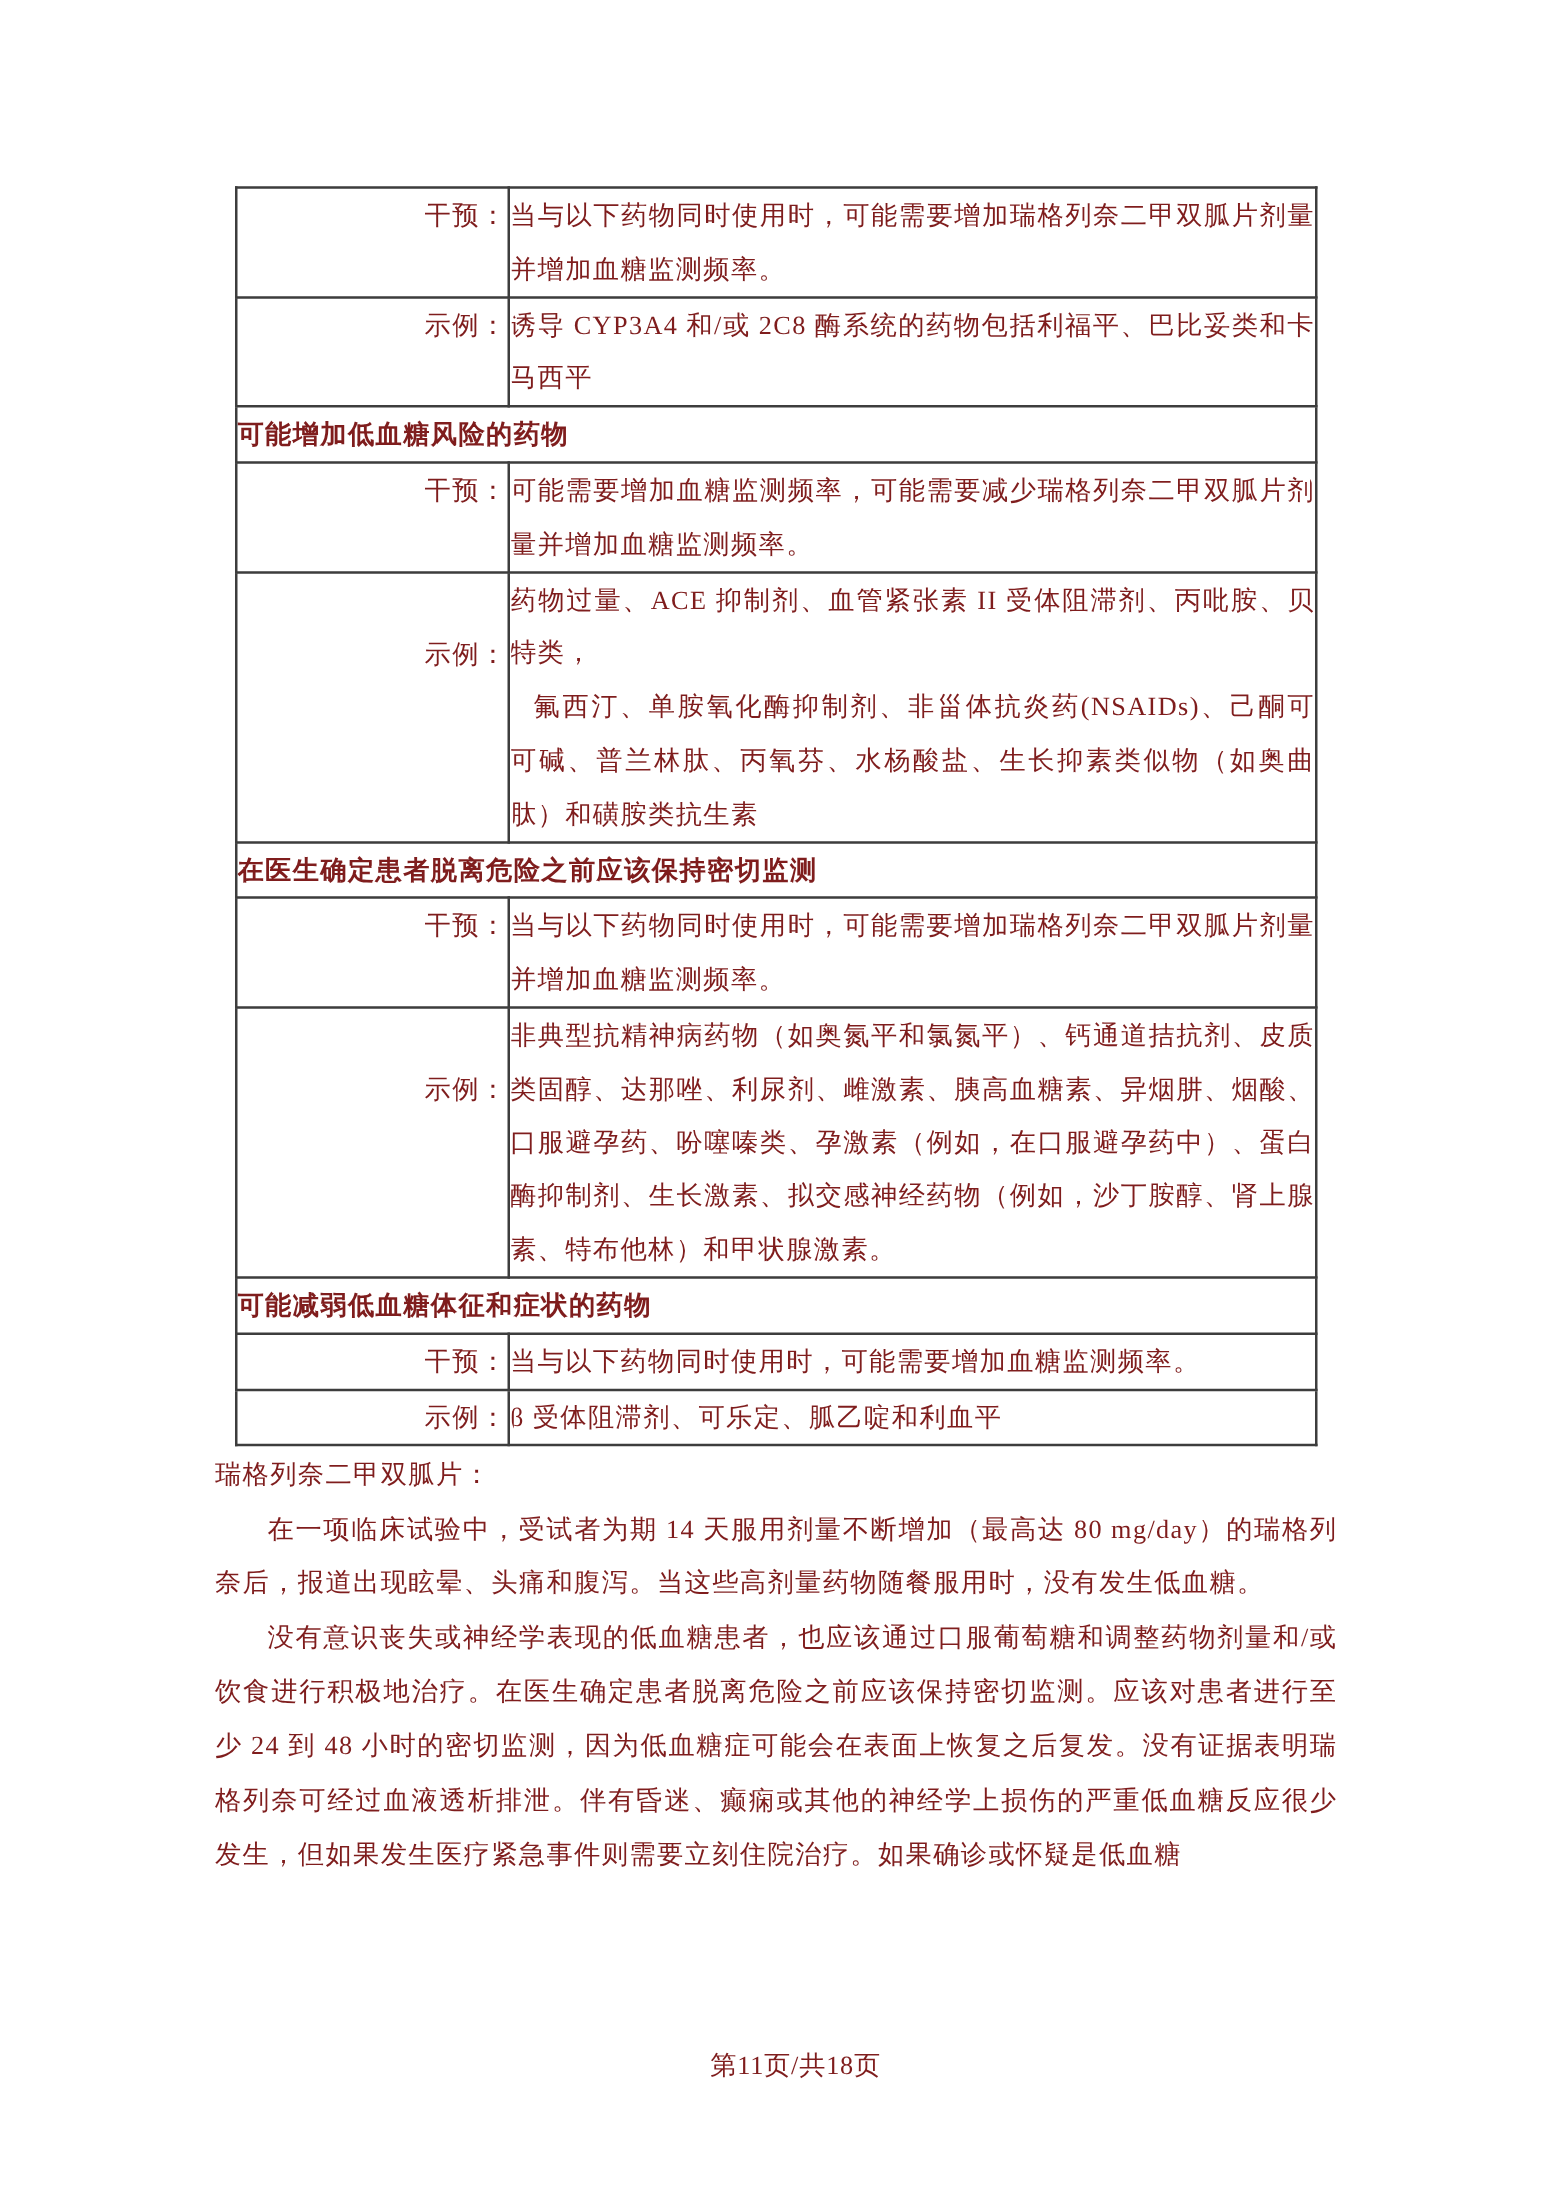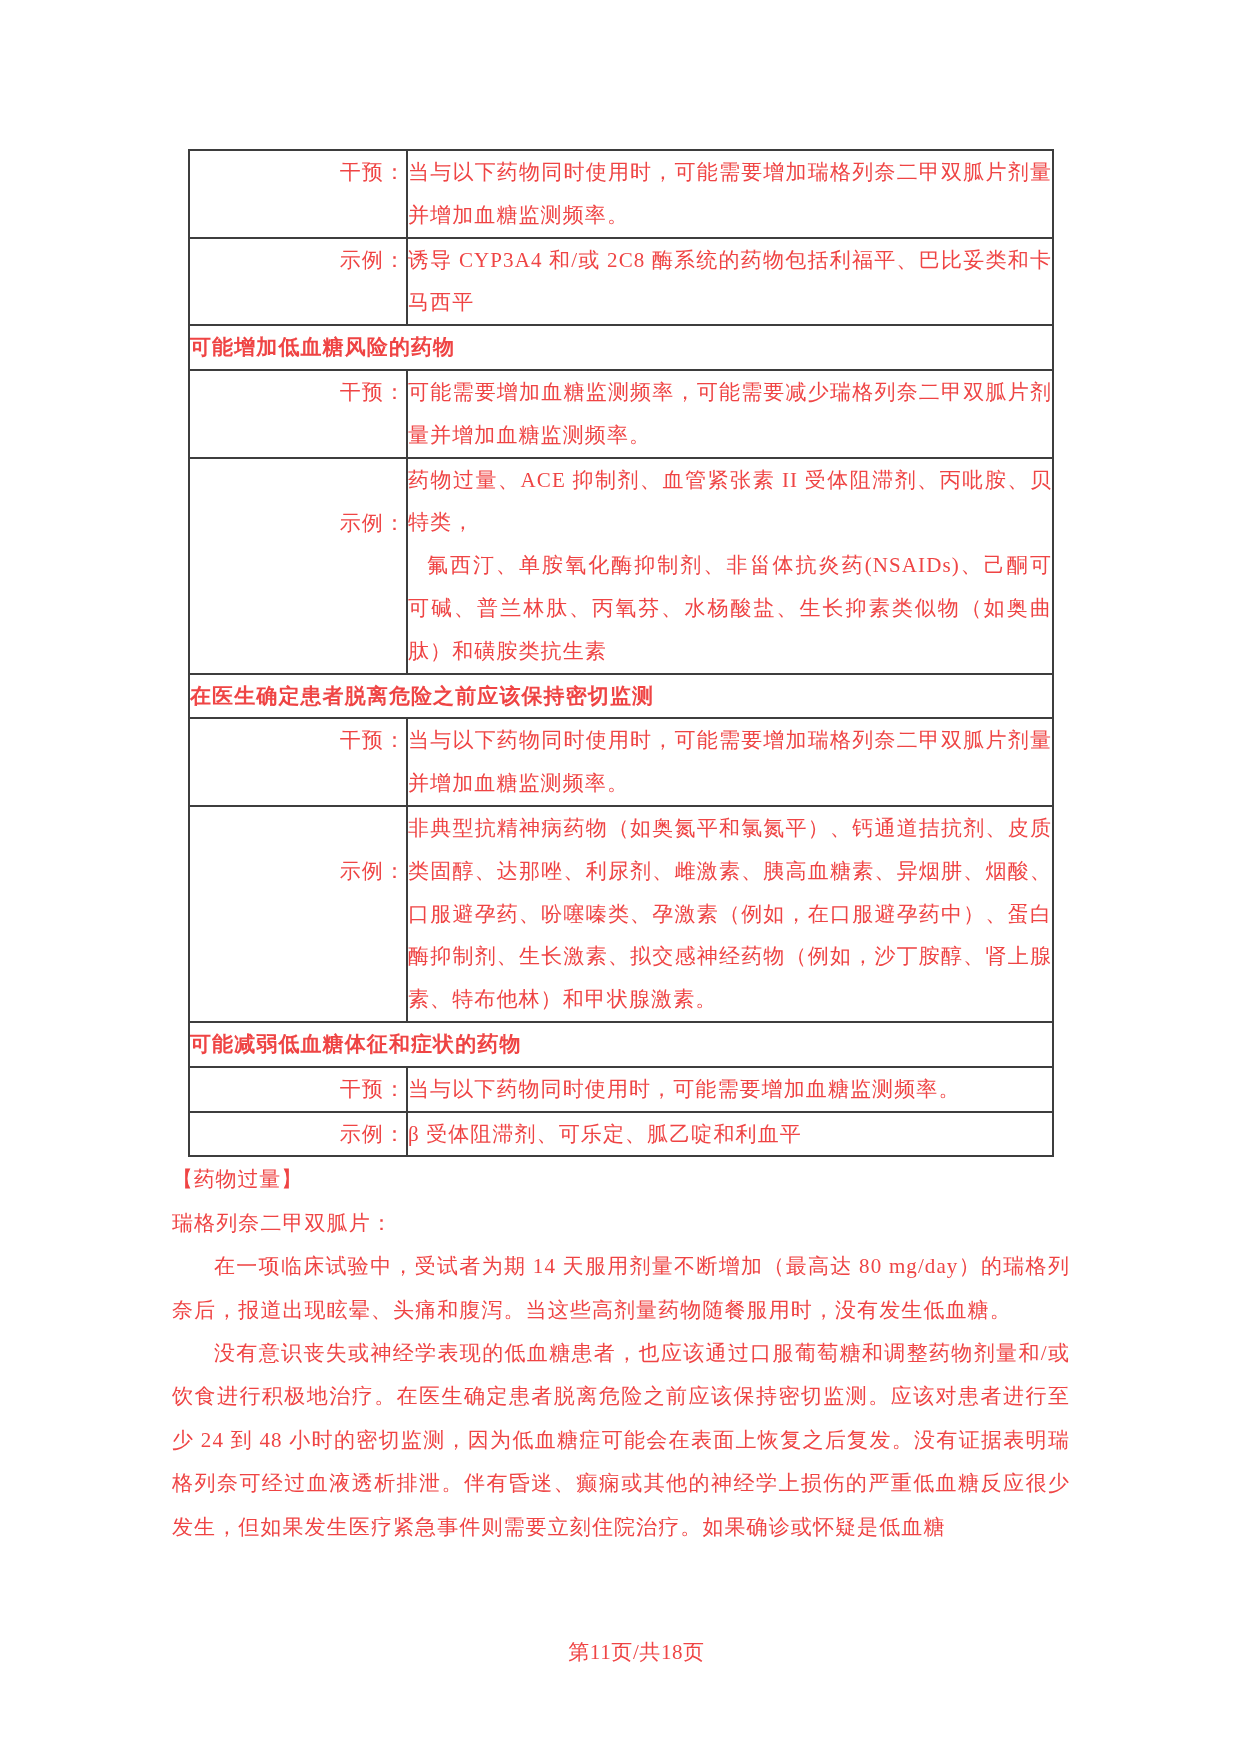--- a/index.html
+++ b/index.html
@@ -2,21 +2,21 @@
 <html><head>
 <meta charset="utf-8">
 <style>
   html,body{margin:0;padding:0;background:#ffffff;}
   .page{
     position:relative;
     width:1241px;height:1755px;
     background:#ffffff;
     overflow:hidden;
     font-family:"Liberation Serif","DejaVu Serif",serif;
-    color:#ef4444;
+    color:#7f1d1d;
   }
   .content{position:absolute;left:172px;top:149px;width:898px;}
 
   table.itable{
     border-collapse:collapse;
     margin-left:16px;
     width:864px;
     table-layout:fixed;
   }
   table.itable td{
@@ -29,20 +29,21 @@
     overflow:hidden;
   }
   td.label-cell{
     text-align:right;
     padding:0 14px 0 4px;
   }
   td.label-cell.tall{padding-top:43px;}
   td.content-cell{
     text-align:justify;
     padding:0 16px 0 11px;
+    border-radius:24px;
   }
   td.content-cell p{margin:0;}
   td.content-cell p.cont-para{text-indent:0.9em;}
   td.section-cell{
     font-weight:bold;
     text-align:left;
     padding:1px 8px 0 9px;
     letter-spacing:0.6px;
   }
 
@@ -131,21 +132,20 @@
           <tr>
             <td class="label-cell">示例：</td>
             <td class="content-cell">
               <p>β 受体阻滞剂、可乐定、胍乙啶和利血平</p>
             </td>
           </tr>
         </tbody>
     </table>
 
     <div class="overdose">
-      <p class="heading">【药物过量】</p>
       <div id="overdose-blocks">
           <p class="">瑞格列奈二甲双胍片：</p>
           <p class="indent">在一项临床试验中，受试者为期 14 天服用剂量不断增加（最高达 80 mg/day）的瑞格列奈后，报道出现眩晕、头痛和腹泻。当这些高剂量药物随餐服用时，没有发生低血糖。</p>
           <p class="indent">没有意识丧失或神经学表现的低血糖患者，也应该通过口服葡萄糖和调整药物剂量和/或饮食进行积极地治疗。在医生确定患者脱离危险之前应该保持密切监测。应该对患者进行至少 24 到 48 小时的密切监测，因为低血糖症可能会在表面上恢复之后复发。没有证据表明瑞格列奈可经过血液透析排泄。伴有昏迷、癫痫或其他的神经学上损伤的严重低血糖反应很少发生，但如果发生医疗紧急事件则需要立刻住院治疗。如果确诊或怀疑是低血糖</p>
         </div>
     </div>
 
   </div>
 
   <div class="footer">第11页/共18页</div>

